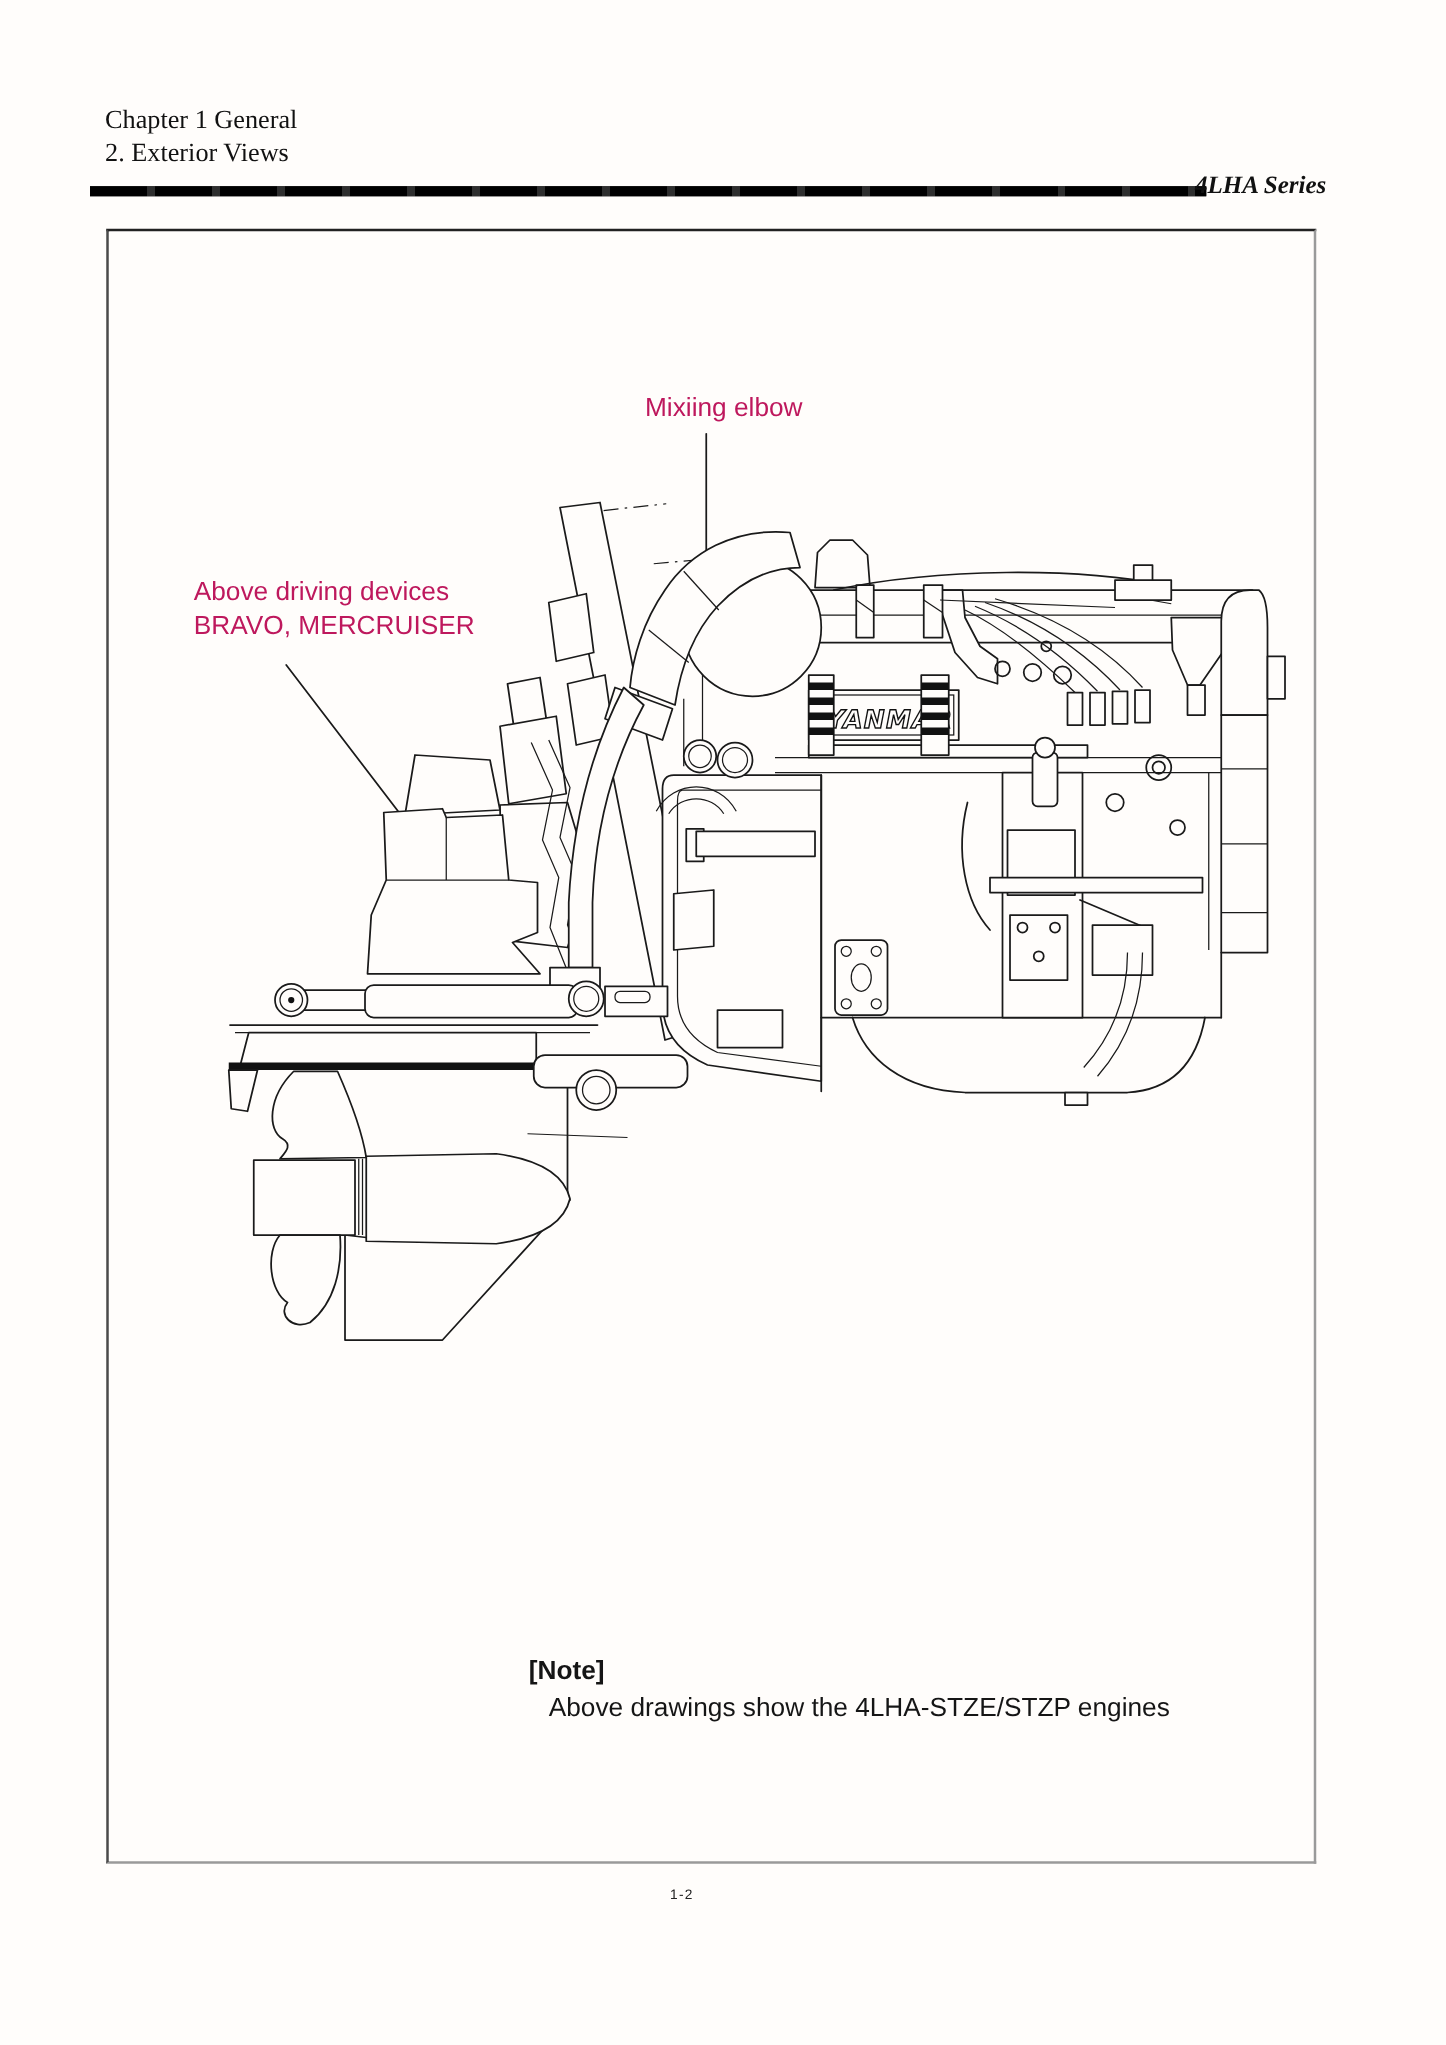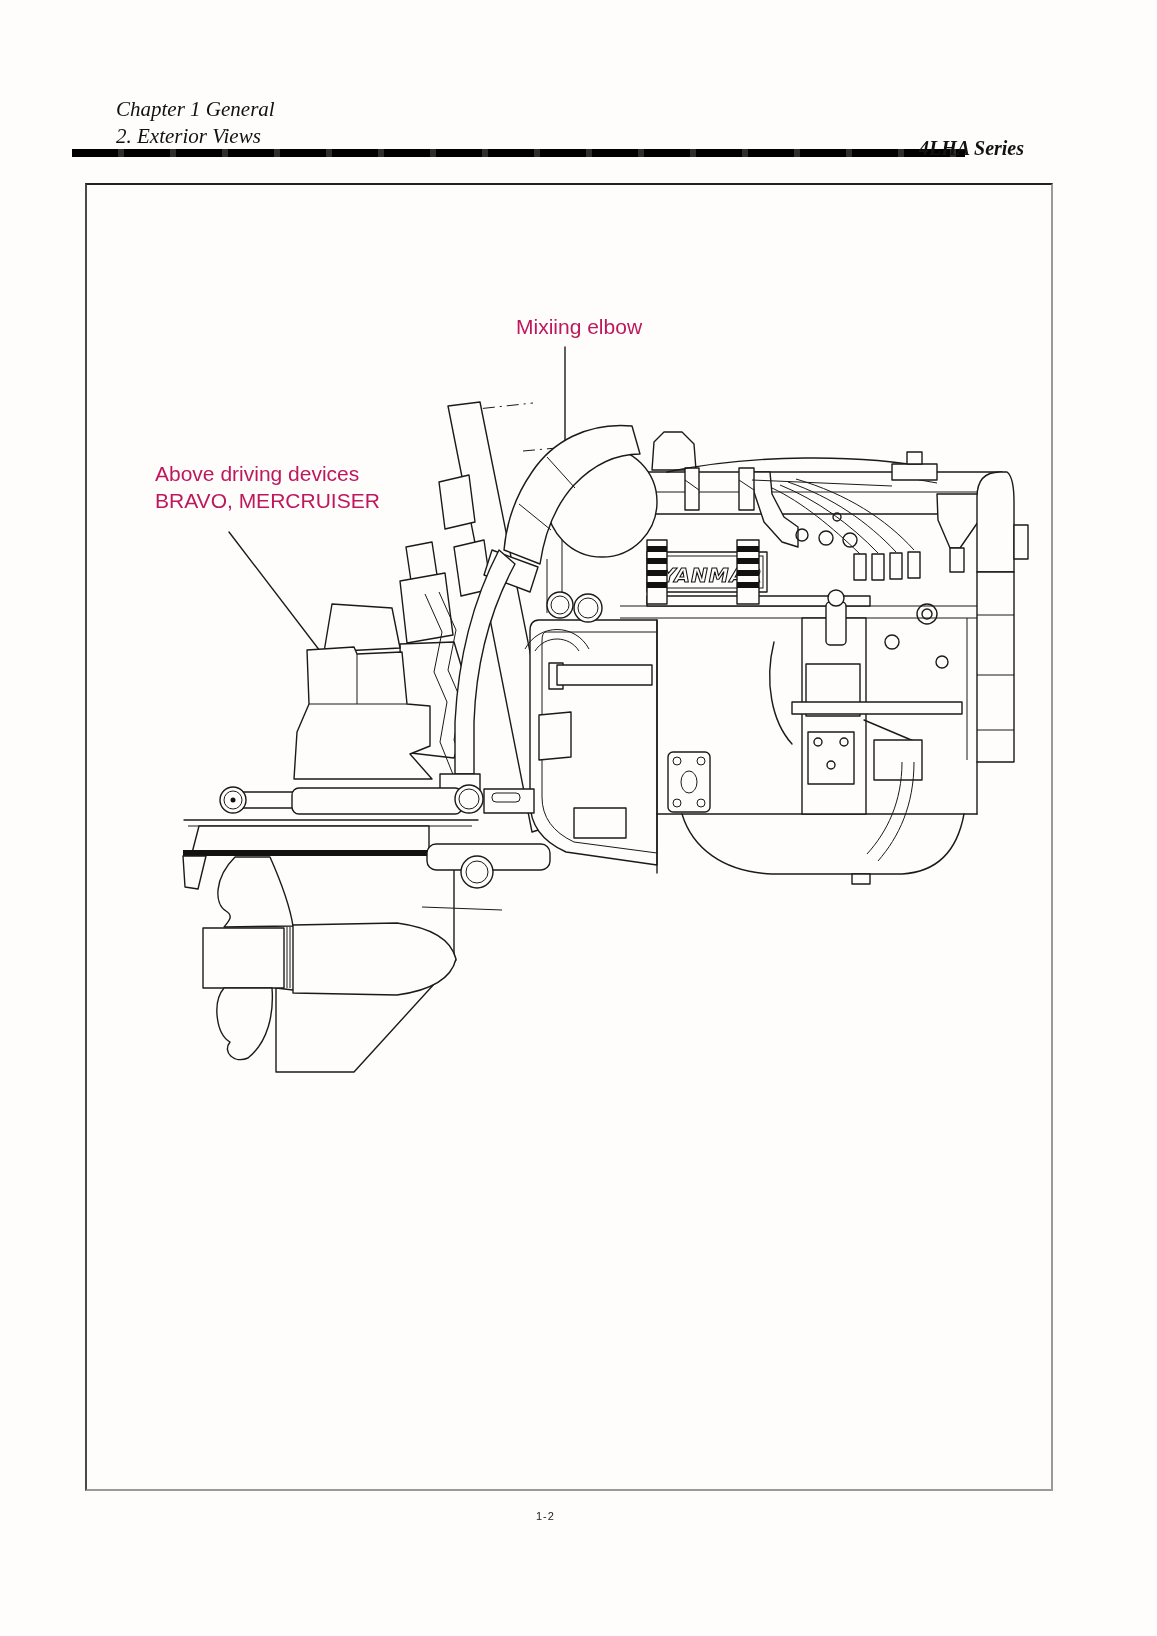--- a/index.html
+++ b/index.html
@@ -1,22 +1,22 @@
 <!DOCTYPE html>
 <html><head>
 <meta charset="utf-8">
 <style>
   html,body{margin:0;padding:0;background:#e8e8e8;}
   .page{position:relative;width:1157px;height:1636px;background:#fffdfb;overflow:hidden;
         font-family:"Liberation Sans",sans-serif;color:#1a1a1a;}
-  .header{position:absolute;left:84px;top:96px;font-family:"Liberation Serif",serif;
-          font-style:italic;font-size:21px;line-height:27px;color:#111;margin-left:32px;}
+  .header{position:absolute;left:84px;top:82px;font-family:"Liberation Serif",serif;
+          font-size:21px;line-height:27px;color:#111;}
   .rule{position:absolute;left:72px;top:149px;width:893px;height:8px;background:#0c0c0c;
         background-image:repeating-linear-gradient(90deg,#000 0 46px,#2e2e2e 46px 52px);}
-  .series{position:absolute;left:919px;top:137px;font-family:"Liberation Serif",serif;
+  .series{position:absolute;left:956px;top:137px;font-family:"Liberation Serif",serif;
           font-style:italic;font-weight:bold;font-size:20px;color:#111;}
   .frame{position:absolute;left:85px;top:183px;width:968px;height:1308px;box-sizing:border-box;
          border-top:2px solid #222;border-left:2px solid #4a4a4a;
          border-right:2px solid #9a9a9a;border-bottom:2px solid #9a9a9a;}
   .drawing{position:absolute;left:0;top:0;width:100%;height:100%;}
   .lbl{position:absolute;font-size:21px;white-space:nowrap;color:#be185d;}
   .lbl-2l{line-height:27px;}
   .note{position:absolute;left:336px;top:1140px;font-size:21px;color:#151515;}
   .note .t{font-weight:bold;}
   .note .b{margin-top:6px;margin-left:16px;}
@@ -222,16 +222,20 @@
       </g>
     </svg>
 
     <div class="lbl" style="left:429px;top:130px;">Mixiing elbow</div>
 
     <div class="lbl lbl-2l" style="left:68px;top:275px;">
       <div>Above driving devices</div>
       <div>BRAVO, MERCRUISER</div>
     </div>
 
+    <div class="note">
+      <div class="t">[Note]</div>
+      <div class="b">Above drawings show the 4LHA-STZE/STZP engines</div>
+    </div>
   </div>
 
   <div class="pageno">1-2</div>
 </div>
 
 </body></html>

